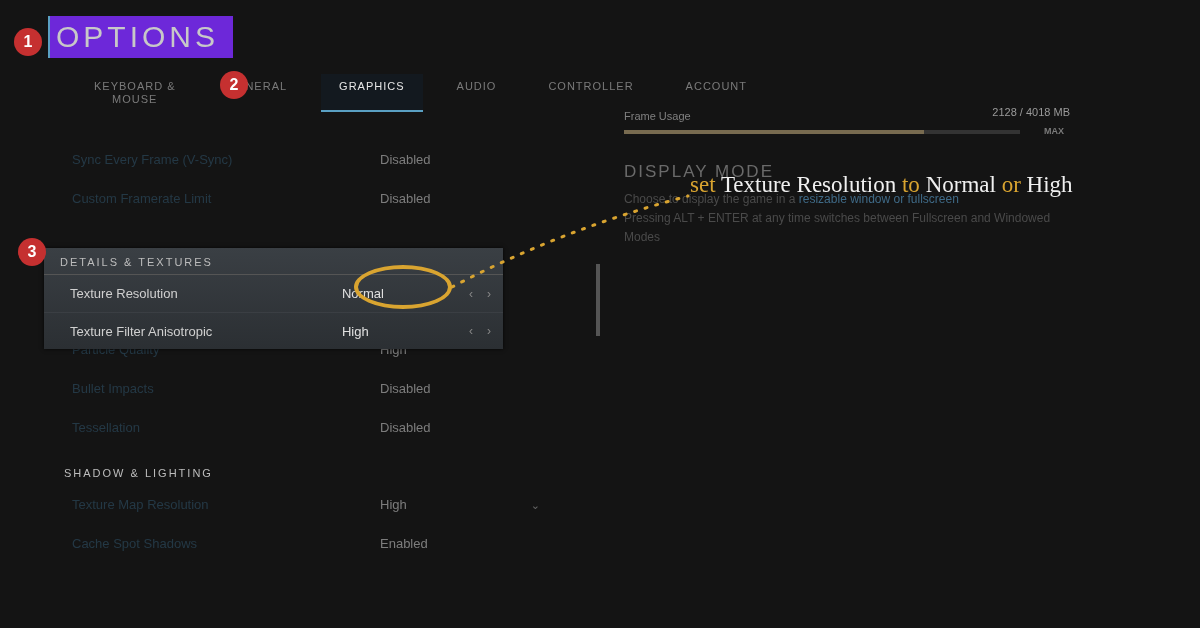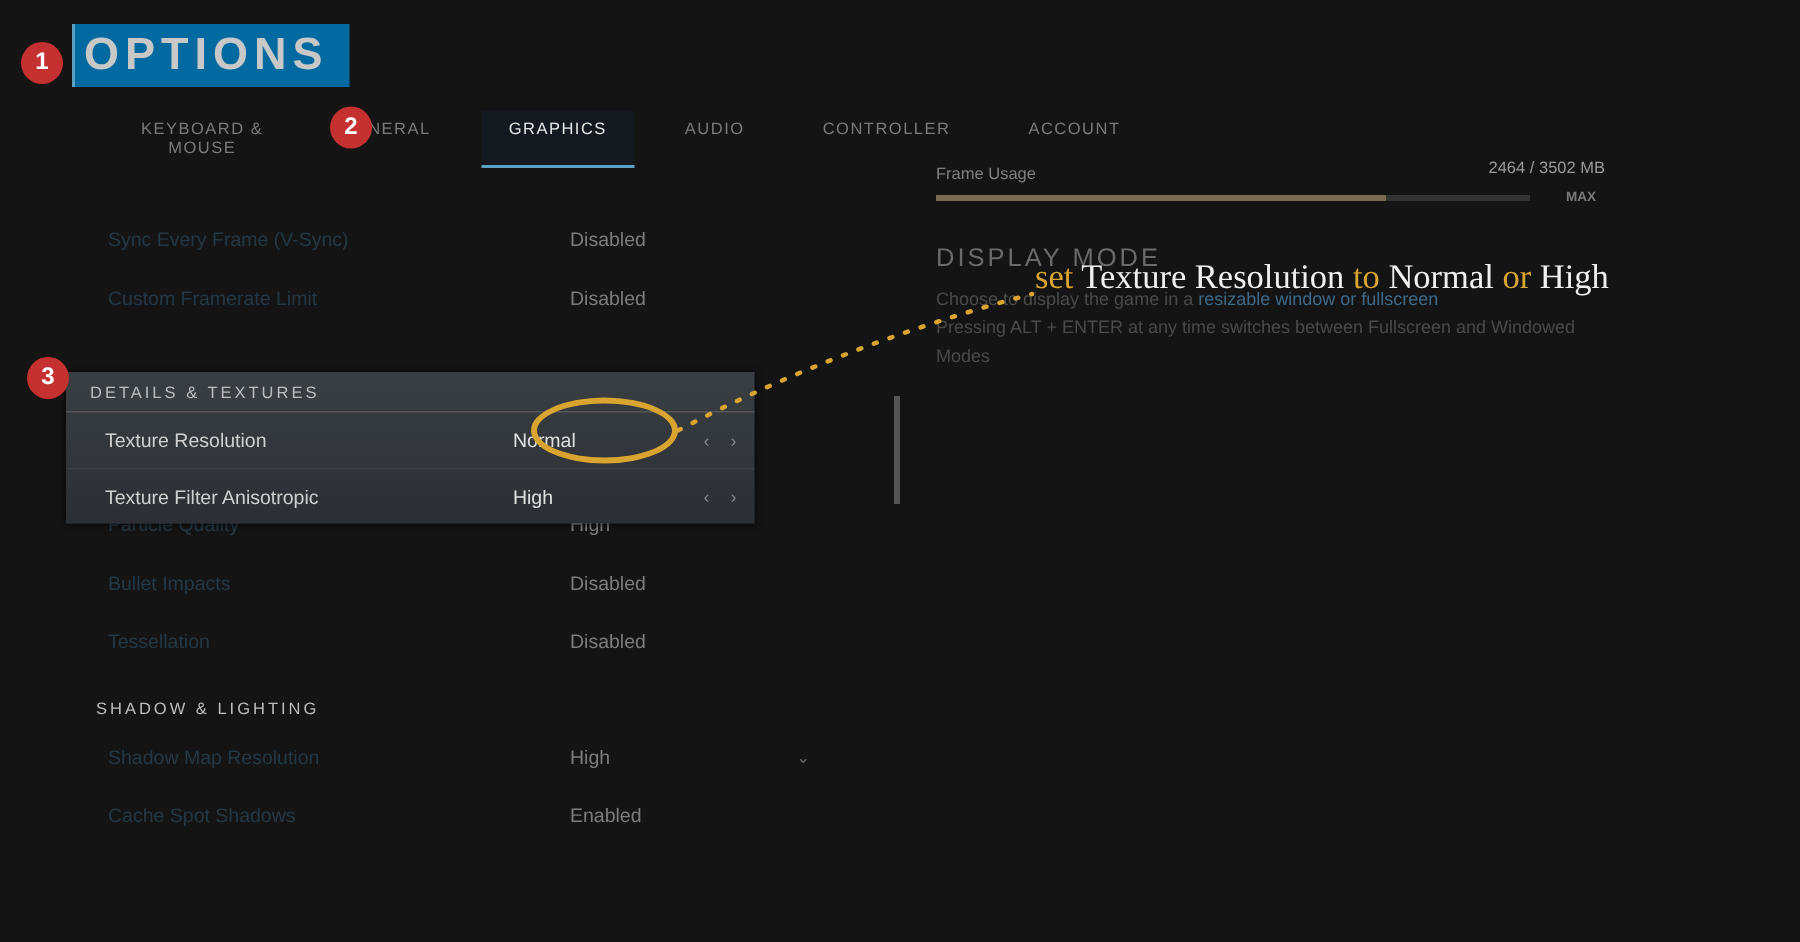--- a/index.html
+++ b/index.html
@@ -1,19 +1,19 @@
 <!DOCTYPE html>
 <html><head>
 <meta charset="utf-8">
 <style>
   * { margin:0; padding:0; box-sizing:border-box; }
   body { width:1200px; height:628px; background:#141414; font-family:Arial,Helvetica,sans-serif; color:#999; overflow:hidden; position:relative; }
 
   .title-bar { position:absolute; top:16px; left:48px; }
-  .title { font-size:30px; letter-spacing:4px; color:#c8c8c8; background:#0369a1; padding:4px 14px 4px 6px; border-left:2px solid #5aa0c3;font-weight:bold; }
+  .title { font-size:30px; letter-spacing:4px; color:#c8c8c8; background:#6d28d9; padding:4px 14px 4px 6px; border-left:2px solid #5aa0c3; }
 
   .tabs { position:absolute; top:74px; left:76px; display:flex; gap:16px; font-size:11px; letter-spacing:1px; color:#7a7a7a; }
   .tab { padding:6px 18px; cursor:pointer; }
   .tab-km { text-align:center; line-height:1.2; }
   .tab.active { color:#e6e6e6; border-bottom:2px solid #5aa0c3; background:rgba(20,40,60,0.3); }
 
   .left-col { position:absolute; top:140px; left:60px; width:540px; }
   .row { display:flex; align-items:center; height:39px; font-size:13px; }
   .row-label { width:320px; padding-left:12px; color:#3f6a87; }
   .row-value { width:180px; color:#a8a8a8; position:relative; }
@@ -97,21 +97,21 @@
     <div class="row-value">Disabled</div>
   </div>
   <div class="row row-dim">
     <div class="row-label">Tessellation</div>
     <div class="row-value">Disabled</div>
   </div>
 
   <div class="section-hdr">SHADOW &amp; LIGHTING</div>
 
   <div class="row row-dim">
-    <div class="row-label">Shadow Map Resolution</div>
+    <div class="row-label">Texture Map Resolution</div>
     <div class="row-value">
       <span>High</span>
       <span class="dd-caret">⌄</span>
     </div>
   </div>
   <div class="row row-dim">
     <div class="row-label">Cache Spot Shadows</div>
     <div class="row-value">Enabled</div>
   </div>
 </div>
@@ -132,21 +132,21 @@
       <span class="arrows">‹<span class="chev"></span>›</span>
     </div>
   </div>
 </div>
 
 <div class="scroll-ind"></div>
 
 <div class="right-col">
   <div style="position:relative;">
     <span class="vram-label">Frame Usage</span>
-    <span class="vram-val">2464 / 3502 MB</span>
+    <span class="vram-val">2128 / 4018 MB</span>
     <div style="position:relative; margin-top:6px;">
       <div class="vram-bar-track"></div>
       <div class="vram-bar"></div>
     </div>
     <div class="vram-max">MAX</div>
   </div>
   <div class="disp-mode">DISPLAY MODE</div>
   <div class="disp-desc">
     <span>Choose to display the game in a </span><span class="disp-link">resizable window or fullscreen</span><br>
     <span>Pressing </span><span>ALT + ENTER at any time switches between Fullscreen and Windowed</span><br>

